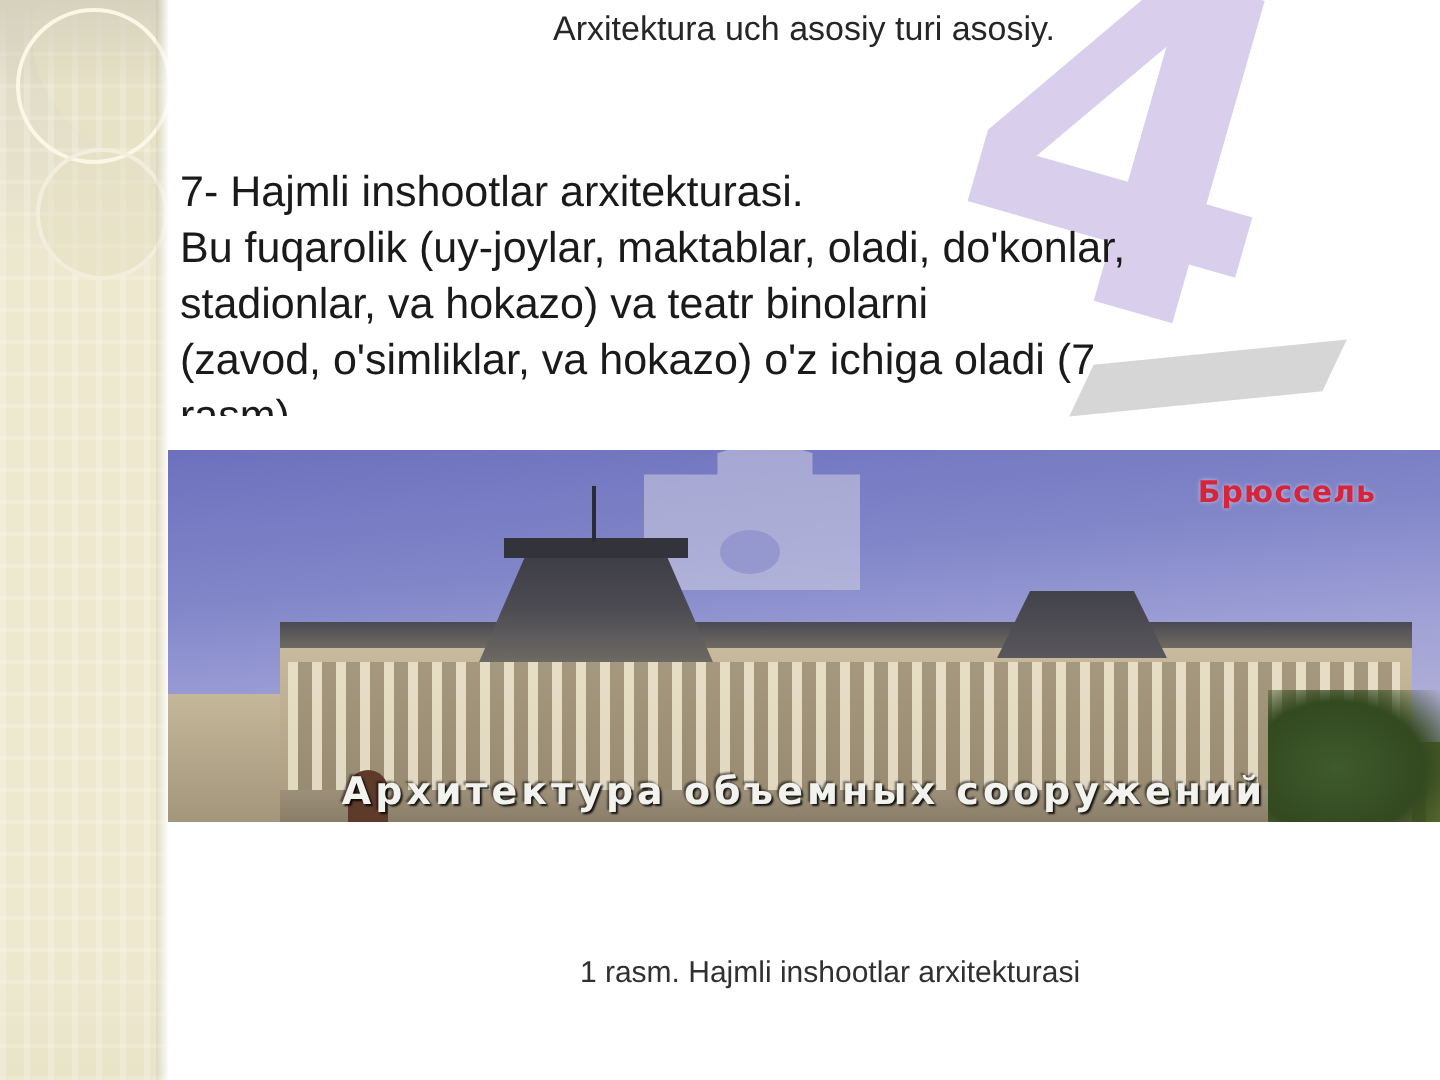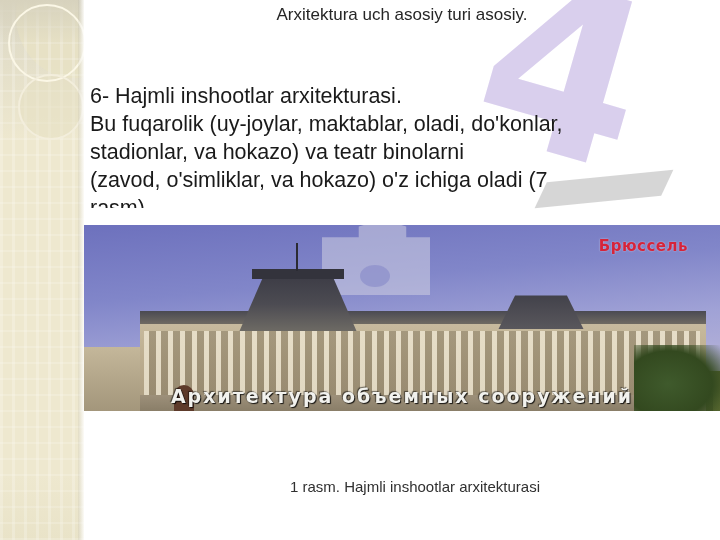--- a/index.html
+++ b/index.html
@@ -400,21 +400,21 @@
 
   <div class="canvas">
 
     <div class="watermark-4">4</div>
 
     <div class="watermark-ribbon-2"></div>
 
     <div class="title">Arxitektura uch asosiy turi asosiy.</div>
 
     <div class="body-text">
-      <div class="line">6- Hajmli inshootlar arxitekturasi.</div>
+      <div class="line">7- Hajmli inshootlar arxitekturasi.</div>
       <div class="line">Bu fuqarolik (uy-joylar, maktablar, oladi, do'konlar,</div>
       <div class="line">stadionlar, va hokazo) va teatr binolarni</div>
       <div class="line">(zavod, o'simliklar, va hokazo) o'z ichiga oladi (7</div>
       <div class="line-clipped">rasm).</div>
     </div>
 
     <div class="picture">
       <div class="pic-sky"></div>
       <div class="pic-puzzle"></div>
       <div class="pic-puzzle-hole"></div>

